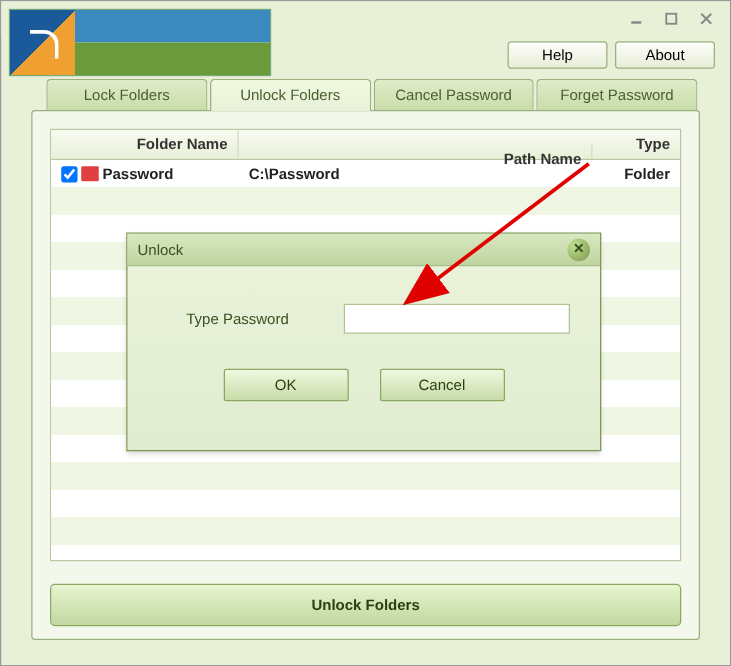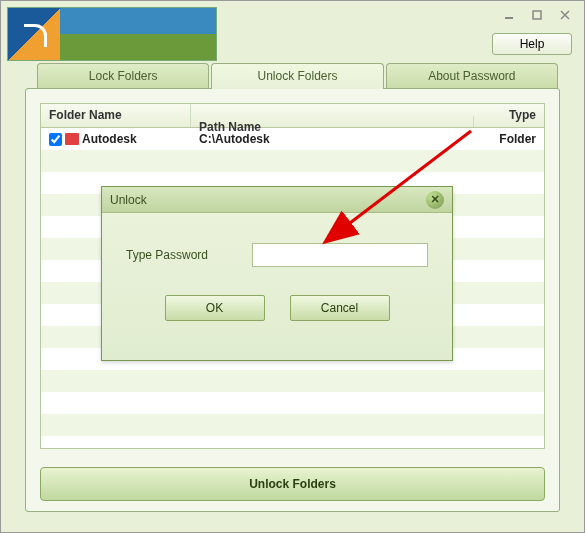--- a/index.html
+++ b/index.html
@@ -20,40 +20,40 @@
   .hdr-btn { width:80px; height:22px; background:linear-gradient(#fdfdfa,#e8eed8); border:1px solid #9ab080; border-radius:3px; text-align:center; line-height:20px; cursor:pointer; }
   
   .tabs { position:absolute; top:62px; left:24px; right:24px; height:26px; display:flex; gap:0;margin-left:12px; }
   .tab { flex:1; background:linear-gradient(#e0ecc8,#c8dca8); border:1px solid #9ab080; border-bottom:none; border-radius:4px 4px 0 0; text-align:center; line-height:24px; color:#4a6030; cursor:pointer; margin-right:2px; }
   .tab.active { background:linear-gradient(#f0f8e0,#e8f0d8); font-weight:normal; z-index:2; position:relative; }
   
   .content { position:absolute; top:87px; left:24px; right:24px; bottom:20px; background:#f4f8ec; border:1px solid #9ab080; border-radius:3px; padding:14px; }
   
   .table { width:100%; border:1px solid #b8c8a0; background:#fff; }
   .thead { display:flex; background:linear-gradient(#f8faf0,#e8f0d8); border-bottom:1px solid #b8c8a0; height:24px; }
-  .th { padding:4px 8px; border-right:1px solid #d0dcc0; font-weight:bold; color:#333; }
+  .th { padding:4px 8px; border-right:1px solid #d0dcc0; font-weight:bold; color:#333;text-align:right; }
   .th.c1 { width:150px; }
   .th.c2 { flex:1;margin-top:12px; }
   .th.c3 { width:70px; text-align:right; border-right:none; }
   .tbody { height:320px; background:repeating-linear-gradient(#fff 0, #fff 22px, #f0f6e4 22px, #f0f6e4 44px); }
   .tr { display:flex; height:22px; align-items:center; }
   .td { padding:2px 8px; font-weight:bold; color:#222; }
   .td.c1 { width:150px; display:flex; align-items:center; gap:3px; }
   .td.c2 { flex:1; }
   .td.c3 { width:70px; text-align:right; }
   .chk { width:13px; height:13px; }
   .folder-icon { width:14px; height:12px; background:#e04040; border-radius:1px; position:relative; display:inline-block; }
   
   .unlock-bar { margin-top:18px; height:34px; background:linear-gradient(#e8f4d0,#c0d8a0); border:1px solid #8aa860; border-radius:4px; text-align:center; line-height:32px; font-weight:bold; color:#2a4010; cursor:pointer; }
   
-  .dialog { position:absolute; top:185px; left:100px; width:352px; height:175px; background:linear-gradient(#ecf4dc,#e0ecd0); border:1px solid #7a9850; box-shadow:0 2px 4px rgba(0,0,0,.15); }
+  .dialog { position:absolute; top:185px; left:100px; width:380px; height:175px; background:linear-gradient(#ecf4dc,#e0ecd0); border:1px solid #7a9850; box-shadow:0 2px 4px rgba(0,0,0,.15); }
   .dlg-title { height:26px; background:linear-gradient(#d8e8c0,#c0d4a0); display:flex; align-items:center; justify-content:space-between; padding:0 8px; color:#3a5020; border-bottom:1px solid #a8bc88; }
   .dlg-close { width:18px; height:18px; border-radius:50%; background:radial-gradient(circle at 30% 30%, #c0e090, #7a9850); color:#3a5020; text-align:center; line-height:16px; font-weight:bold; cursor:pointer; font-size:11px; }
   .dlg-body { padding:30px 24px 16px; }
-  .dlg-row { display:flex; align-items:center; gap:16px; margin-bottom:28px; }
+  .dlg-row { display:flex; align-items:center; gap:16px; margin-bottom:28px;margin-left:23px; }
   .dlg-label { width:110px; color:#3a5020; }
   .dlg-input { flex:1; height:24px; border:1px solid #b0c090; background:#fff; padding:2px 6px; }
   .dlg-btns { display:flex; justify-content:center; gap:25px; }
   .dlg-btn { width:100px; height:26px; background:linear-gradient(#f0f8e0,#c8dca8); border:1px solid #8aa860; border-radius:2px; cursor:pointer; color:#2a4010; }
   
   .arrow { position:absolute; top:125px; left:300px; pointer-events:none; }
 </style>
 </head>
 <body>
 
@@ -79,43 +79,45 @@
 <div class="logo-area">
   <div class="logo-icon"></div>
   <div class="logo-bars">
     <div class="bar-blue"></div>
       <div class="bar-green"></div>
   </div>
 </div>
 
 <div class="top-right">
   <div class="hdr-btn">Help</div>
+  <div class="hdr-btn">About</div>
 </div>
 
 <div class="tabs">
   <div class="tab">Lock Folders</div>
   <div class="tab active">Unlock Folders</div>
-  <div class="tab">About Password</div>
+  <div class="tab">Cancel Password</div>
+  <div class="tab">Forget Password</div>
 </div>
 
 <div class="content">
   <div class="table">
     <div class="thead">
       <div class="th c1">Folder Name</div>
       <div class="th c2">Path Name</div>
       <div class="th c3">Type</div>
     </div>
     <div class="tbody">
       <div class="tr">
         <div class="td c1">
           <input type="checkbox" class="chk" checked="" style="">
           <span class="folder-icon"></span>
-          <span>Autodesk</span>
+          <span>Password</span>
         </div>
-        <div class="td c2">C:\Autodesk</div>
+        <div class="td c2">C:\Password</div>
         <div class="td c3">Folder</div>
       </div>
     </div>
   </div>
   <div class="unlock-bar">Unlock Folders</div>
 </div>
 
 <div class="dialog">
   <div class="dlg-title">
     <span>Unlock</span>

